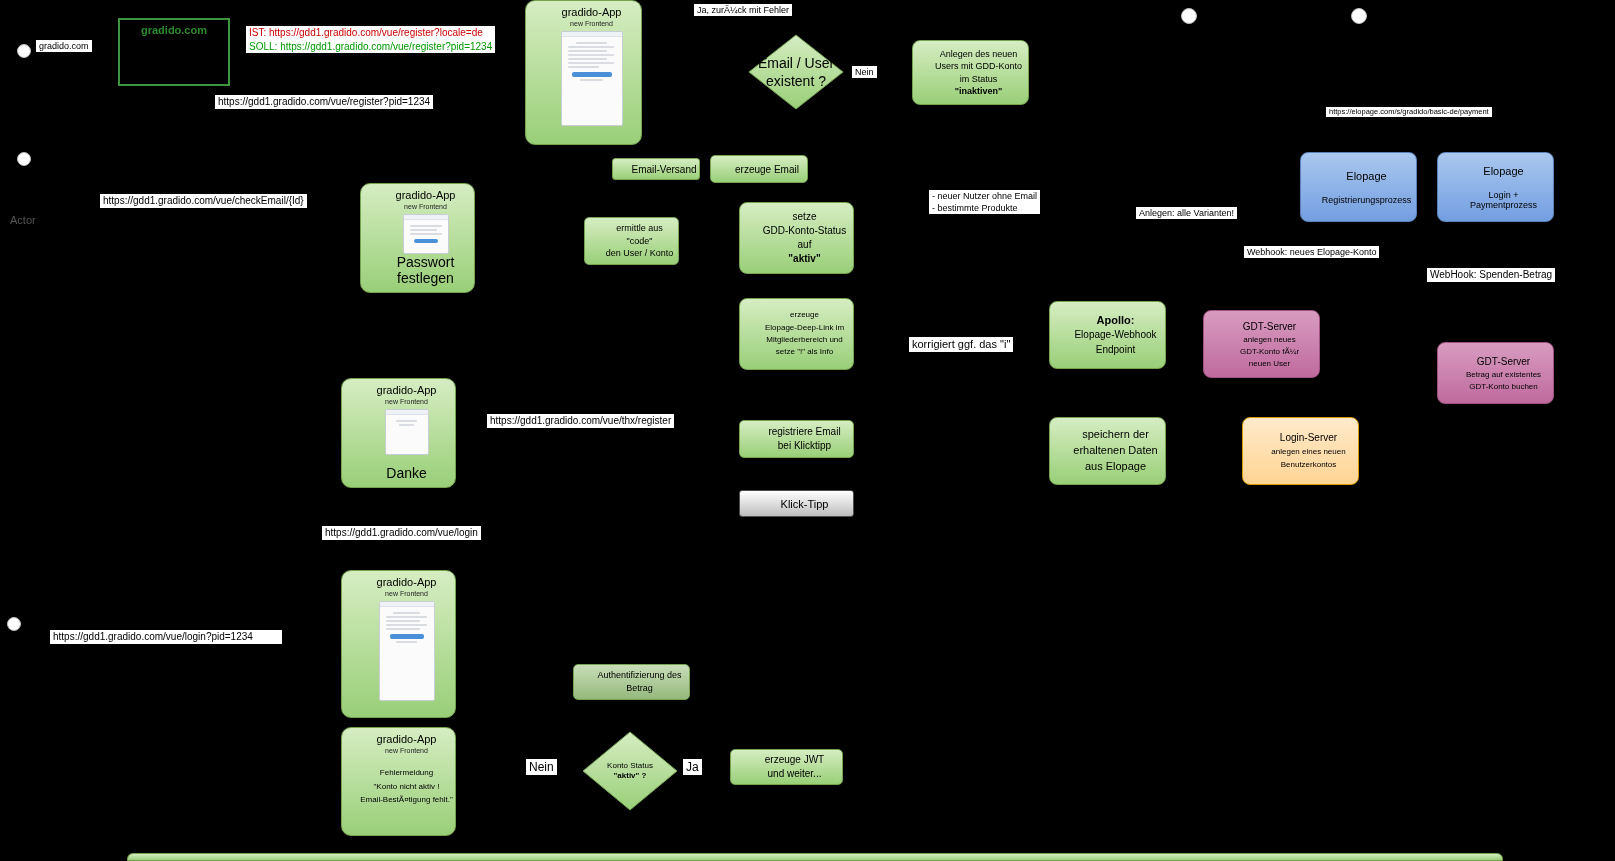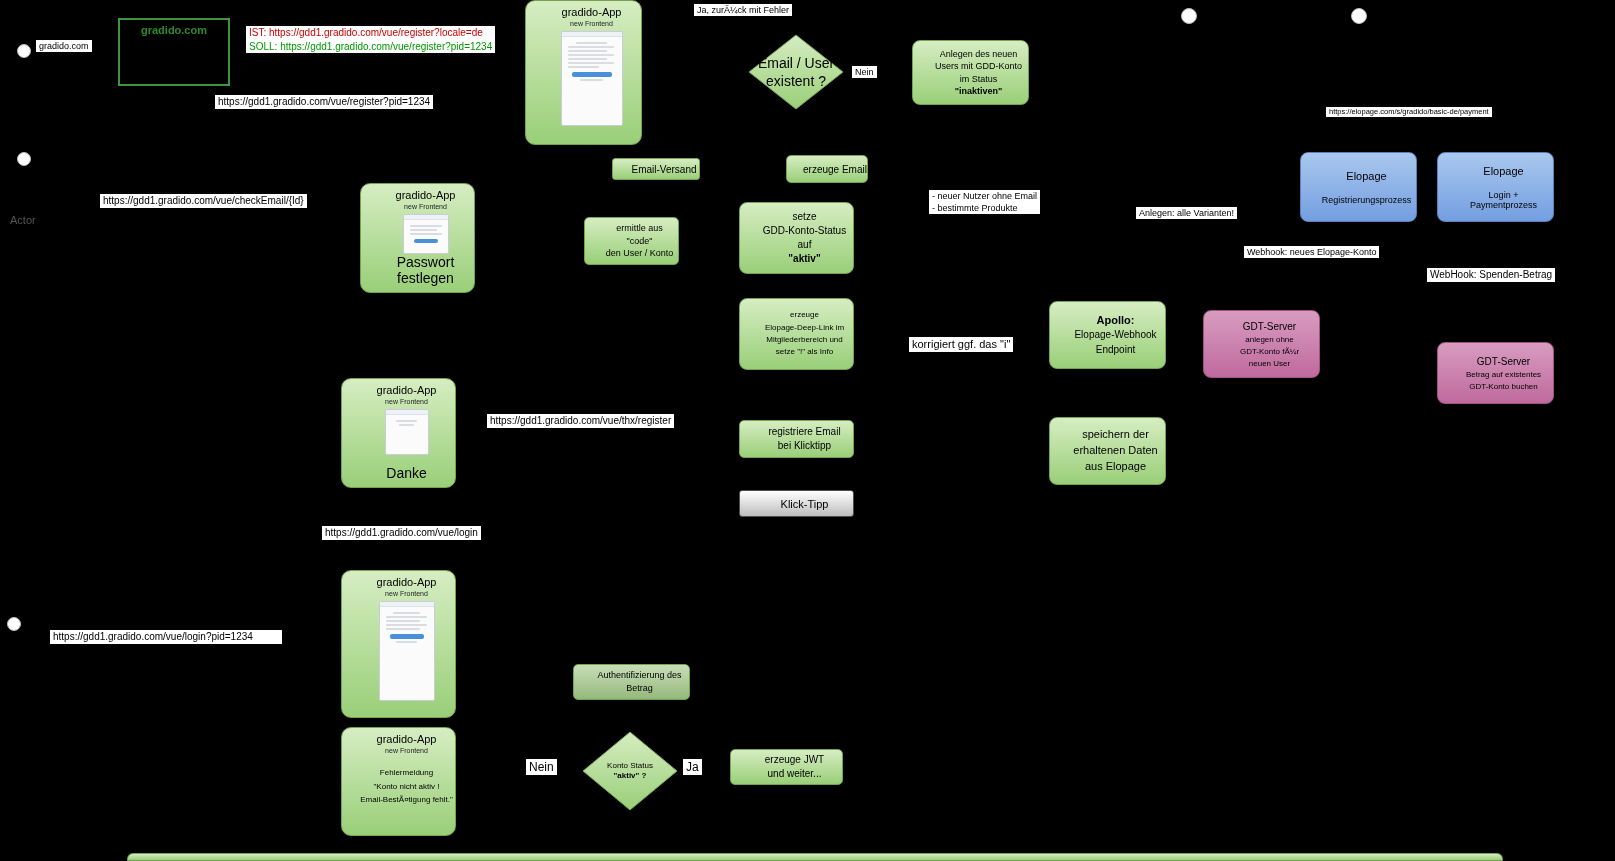--- a/index.html
+++ b/index.html
@@ -112,21 +112,21 @@
     <span class="ln">Anlegen des neuen</span>
     <span class="ln">Users mit GDD-Konto</span>
     <span class="ln">im Status</span>
     <span class="ln b">"inaktiven"</span>
   </div>
 
   <div class="wlabel fs7" style="left:1326px;top:107px">https://elopage.com/s/gradido/basic-de/payment</div>
 
   <div class="node green r3 fs10" style="left:612px;top:158px;width:88px;height:22px">Email-Versand</div>
 
-  <div class="node green r6 fs10" style="left:786px;top:155px;width:82px;height:28px">erzeuge Email</div>
+  <div class="node green r6 fs10" style="left:710px;top:155px;width:98px;height:28px">erzeuge Email</div>
 
 
   <div class="node blue r8" style="left:1300px;top:152px;width:117px;height:70px;gap:13px">
     <span class="fs11">Elopage</span>
     <span class="fs9">Registrierungsprozess</span>
   </div>
 
   <div class="node blue r8" style="left:1437px;top:152px;width:117px;height:70px;gap:13px">
     <span class="fs11">Elopage</span>
     <span class="fs9">Login + Paymentprozess</span>
@@ -179,21 +179,21 @@
   <div class="wlabel fs11" style="left:909px;top:337px">korrigiert ggf. das "i"</div>
 
   <div class="node green r8" style="left:1049px;top:301px;width:117px;height:68px;line-height:1.45">
     <span class="ln b fs11">Apollo:</span>
     <span class="ln fs10">Elopage-Webhook</span>
     <span class="ln fs10">Endpoint</span>
   </div>
 
   <div class="node pink r8" style="left:1203px;top:310px;width:117px;height:68px;line-height:1.5">
     <span class="ln fs10">GDT-Server</span>
-    <span class="ln fs8">anlegen ohne</span>
+    <span class="ln fs8">anlegen neues</span>
     <span class="ln fs8">GDT-Konto fÃ¼r</span>
     <span class="ln fs8">neuen User</span>
   </div>
 
   <div class="node pink r8" style="left:1437px;top:342px;width:117px;height:62px;line-height:1.5">
     <span class="ln fs10">GDT-Server</span>
     <span class="ln fs8">Betrag auf existentes</span>
     <span class="ln fs8">GDT-Konto buchen</span>
   </div>
 
@@ -216,20 +216,25 @@
   </div>
 
   <div class="node grey r3 fs11" style="left:739px;top:490px;width:115px;height:27px">Klick-Tipp</div>
 
   <div class="node green r8 fs11" style="left:1049px;top:417px;width:117px;height:68px;line-height:1.45">
     <span class="ln">speichern der</span>
     <span class="ln">erhaltenen Daten</span>
     <span class="ln">aus Elopage</span>
   </div>
 
+  <div class="node orange r8" style="left:1242px;top:417px;width:117px;height:68px;line-height:1.6">
+    <span class="ln fs10">Login-Server</span>
+    <span class="ln fs8">anlegen eines neuen</span>
+    <span class="ln fs8">Benutzerkontos</span>
+  </div>
 
   <div class="wlabel fs10" style="left:322px;top:526px">https://gdd1.gradido.com/vue/login</div>
 
   <div class="node green r10" style="left:341px;top:570px;width:115px;height:148px;justify-content:flex-start;padding-top:5px">
     <span class="app-title">gradido-App</span>
     <span class="app-sub">new Frontend</span>
     <div class="thumb" style="width:56px;height:100px">
       <div class="t-head"></div>
       <div class="t-line w60" style="align-self:center"></div>
       <div class="t-line w90"></div>

